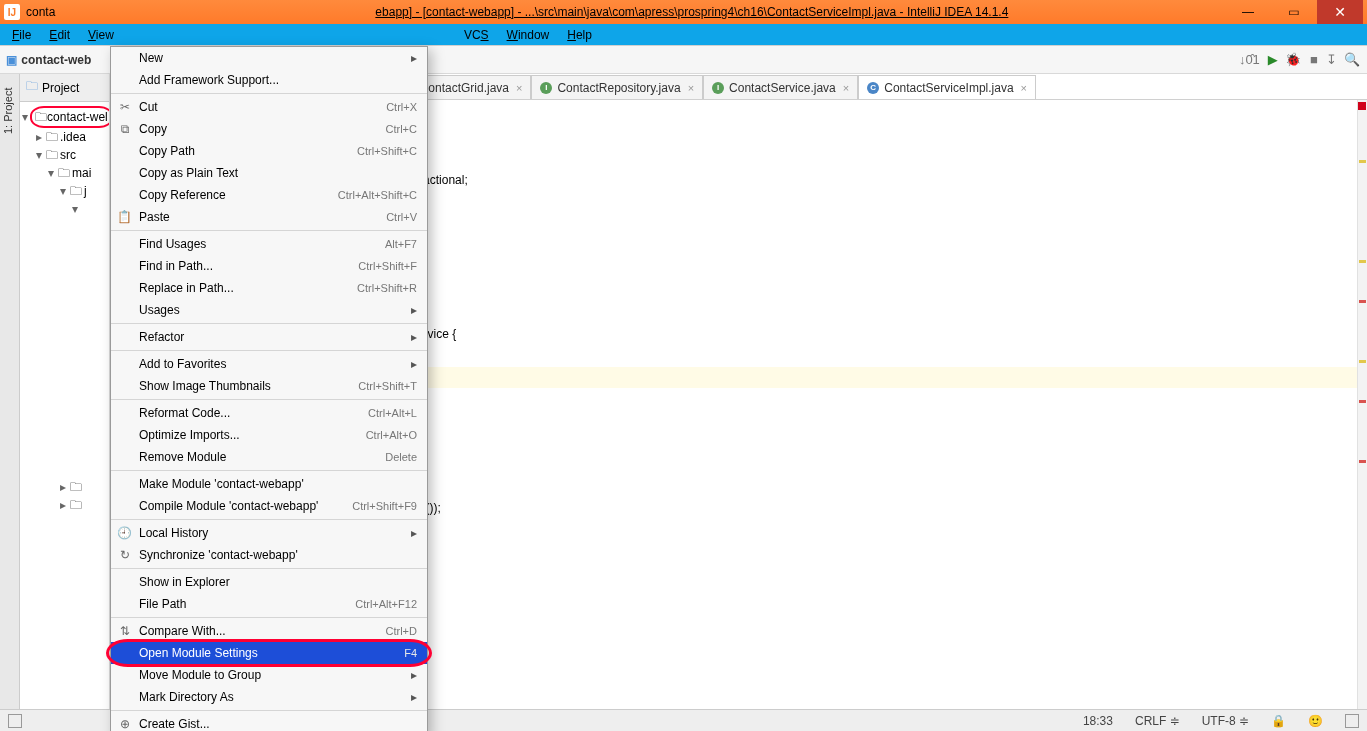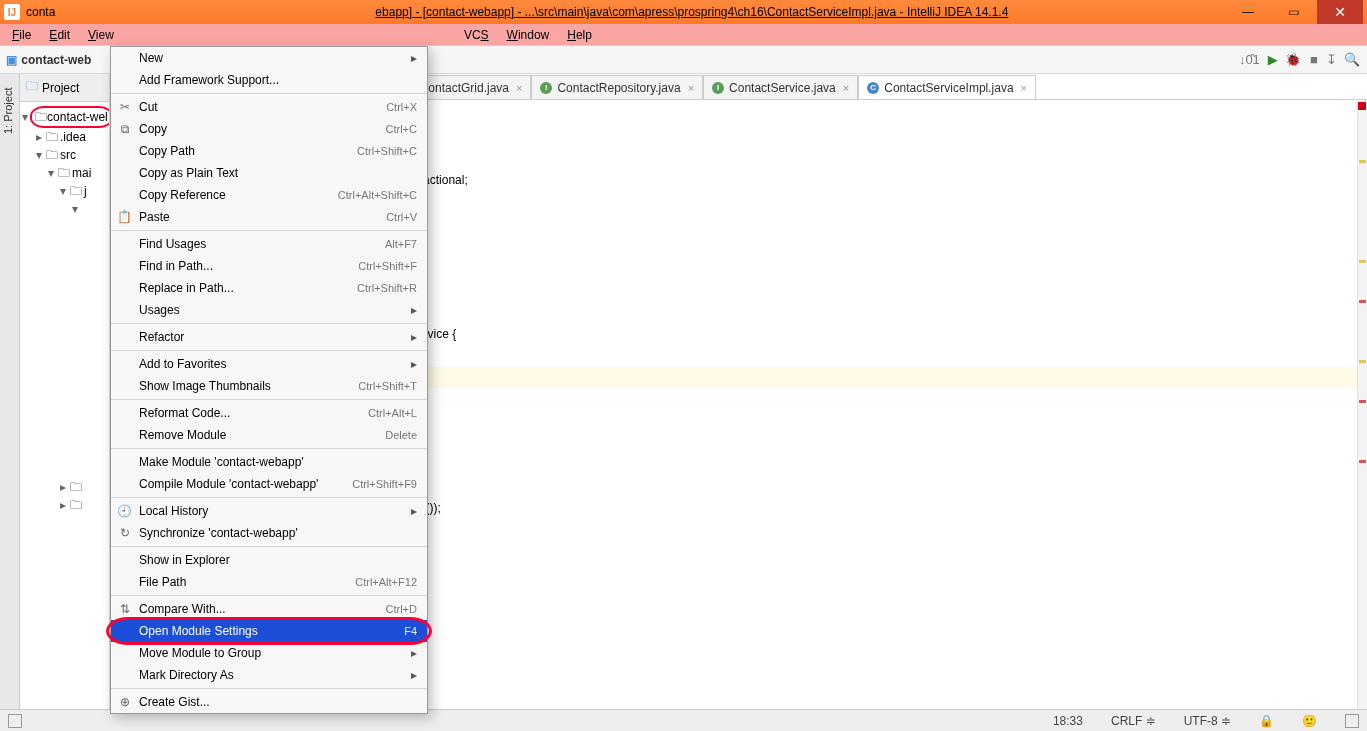--- a/index.html
+++ b/index.html
@@ -7,21 +7,21 @@
 
 
 .titlebar { height: 24px; background: linear-gradient(#ff8a3c, #ff7a2a); display: flex; align-items: center; padding: 0 4px; color: #000; }
 .titlebar .ij-icon { width: 16px; height: 16px; background: #fff; color: #f97b2a; font-weight: bold; display: inline-flex; align-items: center; justify-content: center; margin-right: 6px; font-size: 10px; border-radius: 2px; }
 .titlebar .title-text { flex: 1; white-space: nowrap; overflow: hidden; font-size: 12px; text-decoration: underline; }
 .titlebar .win-btns { display: flex; height: 100%; }
 .titlebar .win-btn { width: 46px; display: flex; align-items: center; justify-content: center; }
 .titlebar .win-close { background: #c0392b; color: #fff; font-size: 14px; }
 
 
-.menubar { height: 22px; background: #fca5a5; border-bottom: 1px solid #d0d0d0; display: flex; align-items: center; padding: 0 4px; gap: 2px; }
+.menubar { height: 22px; background: #0ea5e9; border-bottom: 1px solid #d0d0d0; display: flex; align-items: center; padding: 0 4px; gap: 2px; }
 .menubar .mitem { padding: 2px 8px; cursor: default; }
 .menubar .mitem u { text-decoration: underline; }
 
 
 .toolbar { height: 28px; background: #f6f6f6; border-bottom: 1px solid #d9d9d9; display: flex; align-items: center; padding: 0 6px; gap: 6px; }
 .toolbar .crumb { font-weight: bold; color: #333; display: flex; align-items: center; gap: 4px; }
 .toolbar .tb-right { margin-left: auto; display: flex; gap: 8px; align-items: center; }
 .toolbar .tb-glyph { color: #777; font-size: 13px; }
 
 
@@ -70,21 +70,21 @@
 .ctx .sc { margin-left: auto; color: #777; font-size: 11px; }
 .ctx .row.selected .sc { color: #e8e8e8; }
 .ctx .sub { margin-left: auto; color: #555; }
 .ctx .circled { position: absolute; left: -5px; right: -5px; top: -3px; bottom: -3px; border: 3px solid #ff0033; border-radius: 22px / 14px; pointer-events: none; }
 
 
 .arrow-red { position: absolute; stroke: #ff0033; stroke-width: 3; fill: none; pointer-events: none; }
 
 
 .statusbar { position: absolute; bottom: 0; left: 0; right: 0; height: 22px; background: #eee; border-top: 1px solid #ccc; display: flex; align-items: center; padding: 0 8px; gap: 12px; font-size: 11px; color: #444; }
-.statusbar .right { margin-left: auto; display: flex; gap: 28px; align-items: flex-end; }
+.statusbar .right { margin-left: auto; display: flex; gap: 22px; align-items: flex-end; }
 .statusbar .box { width: 14px; height: 14px; border: 1px solid #999; }
 .statusbar .lock { font-size: 12px; }
 </style>
 </head>
 <body>
 
 <div class="titlebar">
   <span class="ij-icon">IJ</span>
   <span>conta</span>
   <span class="title-text" style="margin-left:320px">ebapp] - [contact-webapp] - ...\src\main\java\com\apress\prospring4\ch16\ContactServiceImpl.java - IntelliJ IDEA 14.1.4</span>
@@ -300,20 +300,24 @@
     <div class="row">
       <span>Show Image Thumbnails</span>
       <span class="sc">Ctrl+Shift+T</span>
     </div>
     <div class="row sep"></div>
     <div class="row">
       <span>Reformat Code...</span>
       <span class="sc">Ctrl+Alt+L</span>
     </div>
     <div class="row">
+      <span>Optimize Imports...</span>
+      <span class="sc">Ctrl+Alt+O</span>
+    </div>
+    <div class="row">
       <span>Remove Module</span>
       <span class="sc">Delete</span>
     </div>
     <div class="row sep"></div>
     <div class="row">
       <span>Make Module 'contact-webapp'</span>
     </div>
     <div class="row">
       <span>Compile Module 'contact-webapp'</span>
       <span class="sc">Ctrl+Shift+F9</span>

